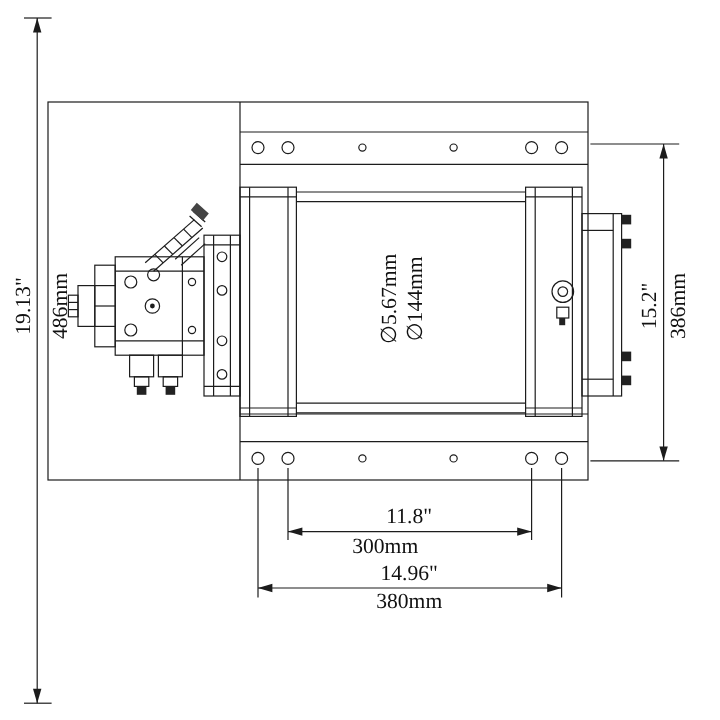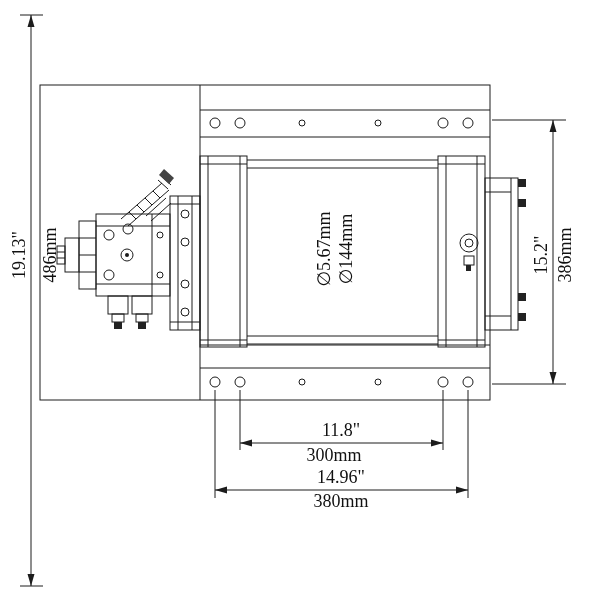--- a/index.html
+++ b/index.html
@@ -184,18 +184,18 @@
   <div class="dim-label rot" style="left:19px;top:255px;">19.13"</div>
   <div class="dim-label rot" style="left:50px;top:255px;">486mm</div>
 
   <div class="dim-label rot" style="left:541px;top:255px;">15.2"</div>
   <div class="dim-label rot" style="left:565px;top:255px;">386mm</div>
 
   <div class="dim-label rot" style="left:324px;top:249px;">∅5.67mm</div>
   <div class="dim-label rot" style="left:346px;top:249px;">∅144mm</div>
 
   <div class="dim-label" style="left:341px;top:430px;">11.8"</div>
-  <div class="dim-label" style="left:334px;top:455px;text-align:center;">300mm</div>
+  <div class="dim-label" style="left:321px;top:455px;text-align:center;">300mm</div>
 
   <div class="dim-label" style="left:341px;top:477px;">14.96"</div>
   <div class="dim-label" style="left:341px;top:501px;">380mm</div>
 
 </div>
 
 </body></html>

